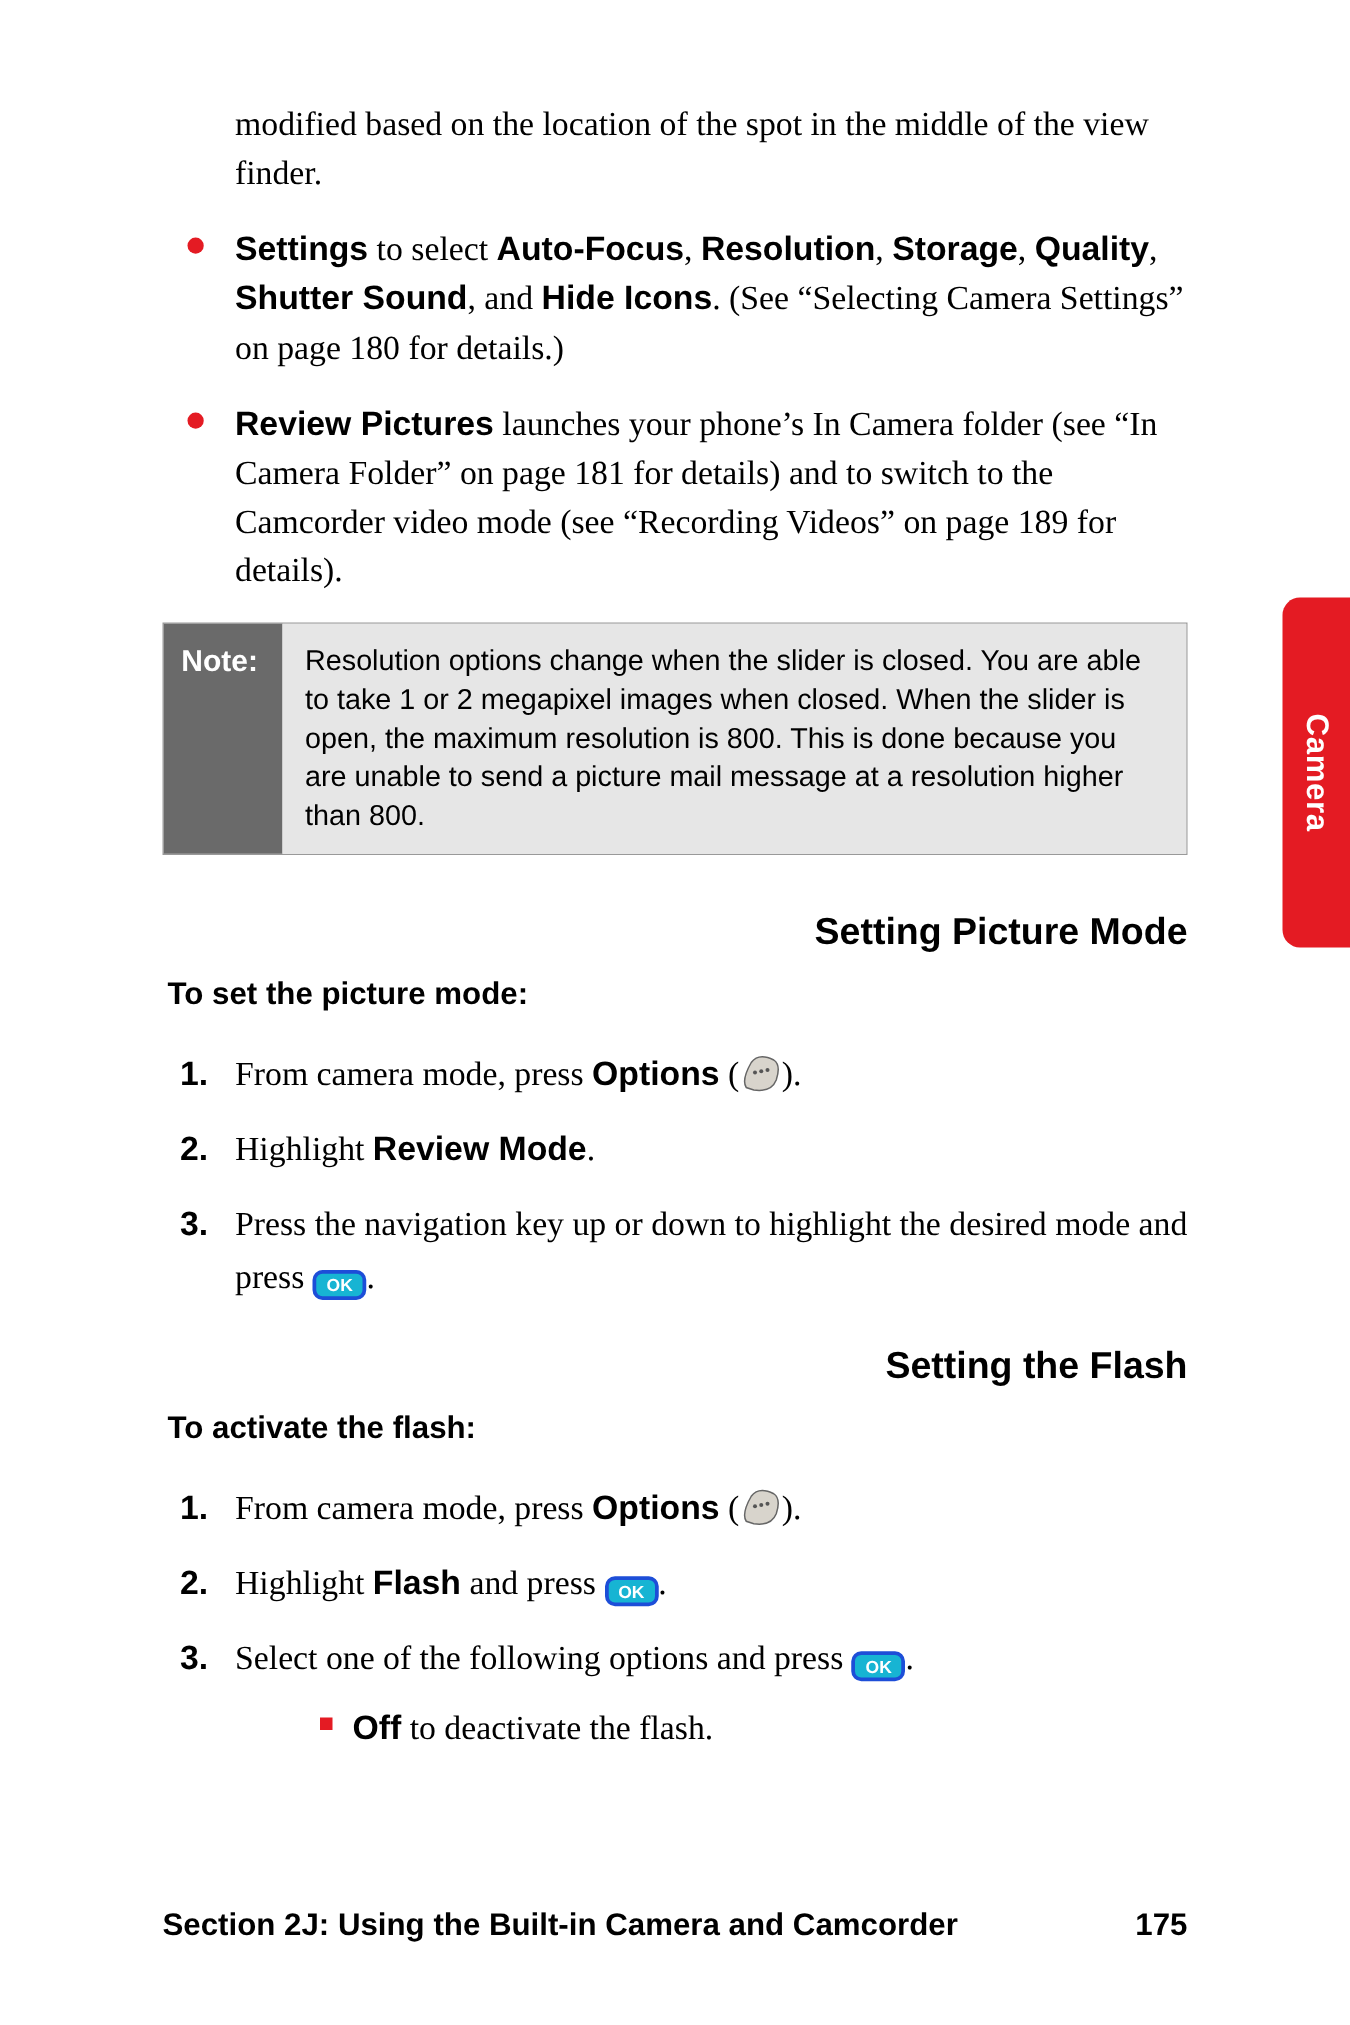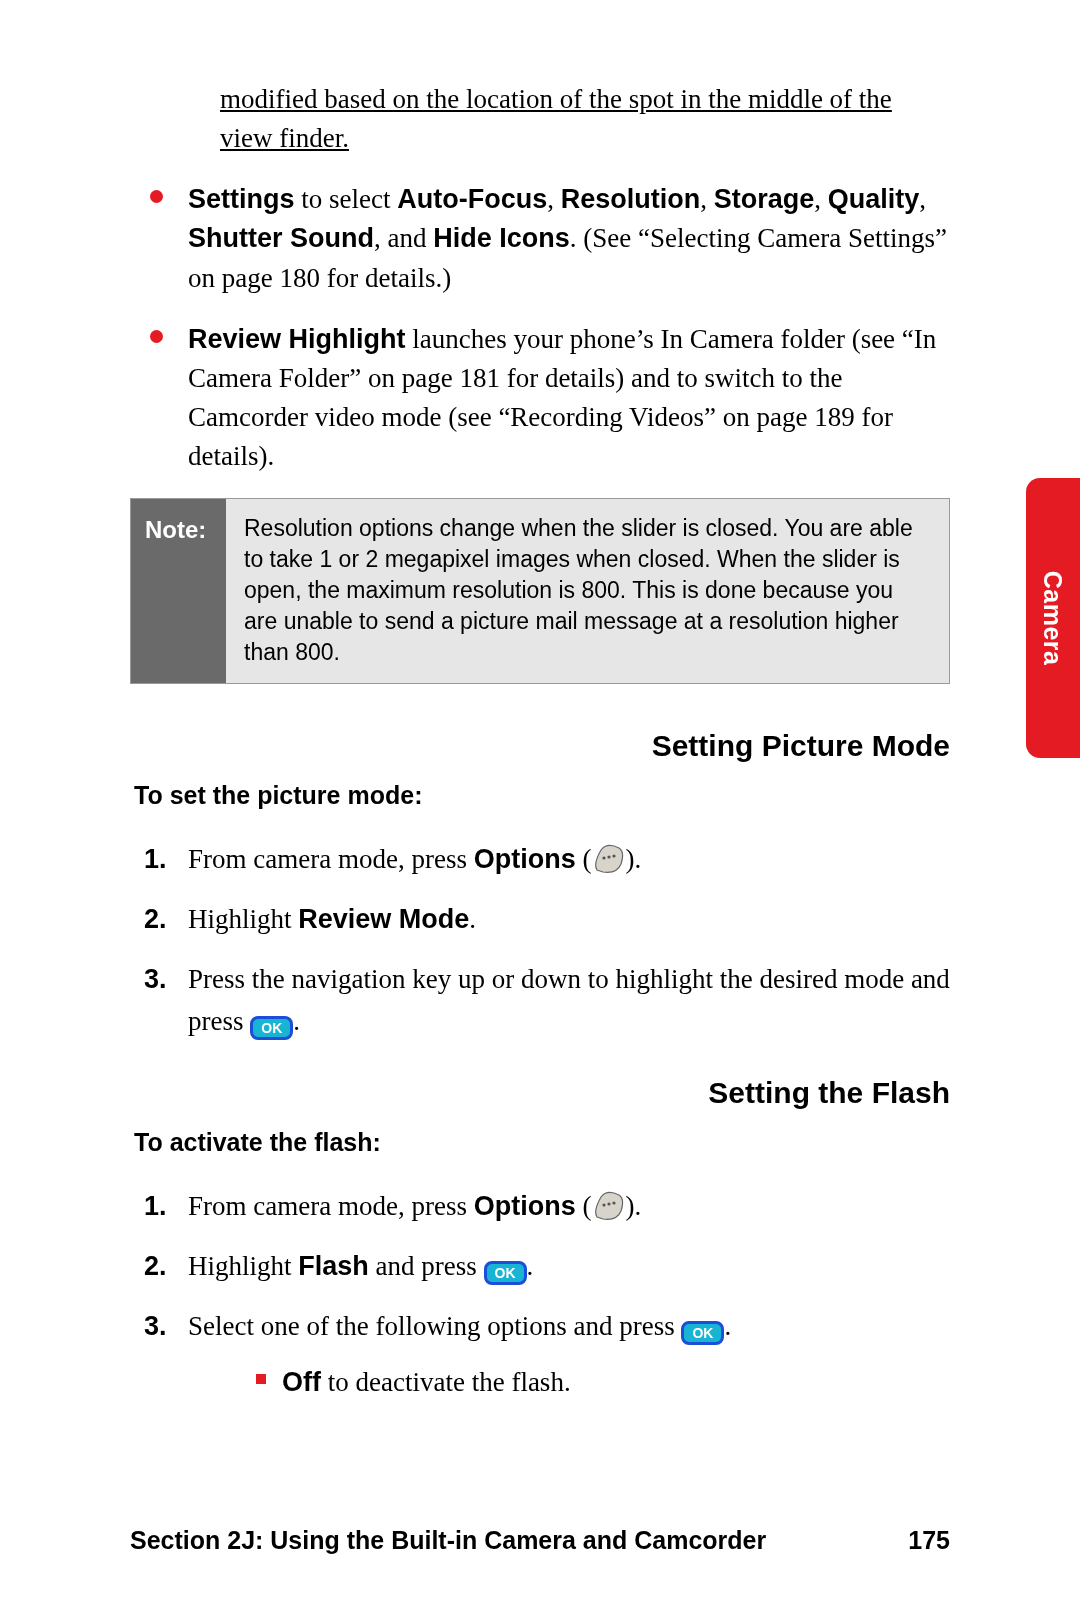--- a/index.html
+++ b/index.html
@@ -10,21 +10,21 @@
     font-family: Georgia, 'Times New Roman', serif;
     font-size: 27px;
     line-height: 1.45;
     color: #000;
     position: relative;
     padding: 80px 130px 60px 130px;
   }
   .sans { font-family: Arial, Helvetica, sans-serif; }
   .bold { font-weight: bold; }
   .content { width: 100%; }
-  .cont-para { margin-left: 90px; margin-bottom: 22px; text-decoration: underline; }
+  .cont-para { margin-left: 58px; margin-bottom: 22px; }
   .bullet-item { position: relative; padding-left: 58px; margin-left: 0; margin-bottom: 22px; }
   .bullet-item .dot {
     position: absolute; left: 20px; top: 10px;
     width: 13px; height: 13px; background: #e41b23; border-radius: 50%;
   }
   .note-box {
     display: flex; margin: 22px 0 40px 0; border: 1px solid #999;
   }
   .note-label {
     background: #6a6a6a; color: #fff; font-family: Arial, sans-serif;
@@ -100,21 +100,21 @@
 
   <p class="cont-para">modified based on the location of the spot in the middle of the view finder.</p>
 
   <div class="bullet-item">
     <span class="dot"></span>
     <span class="sans bold">Settings</span><span> to select </span><span class="sans bold">Auto-Focus</span>, <span class="sans bold">Resolution</span>, <span class="sans bold">Storage</span>, <span class="sans bold">Quality</span>, <span class="sans bold">Shutter Sound</span><span>, and </span><span class="sans bold">Hide Icons</span><span>. (See “Selecting Camera Settings” on page 180 for details.)</span>
   </div>
 
   <div class="bullet-item">
     <span class="dot"></span>
-    <span class="sans bold">Review Highlight</span><span> launches your phone’s In Camera folder (see “In Camera Folder” on page 181 for details) and to switch to the Camcorder video mode (see “Recording Videos” on page 189 for details).</span>
+    <span class="sans bold">Review Pictures</span><span> launches your phone’s In Camera folder (see “In Camera Folder” on page 181 for details) and to switch to the Camcorder video mode (see “Recording Videos” on page 189 for details).</span>
   </div>
 
   <div class="note-box">
     <div class="note-label">Note:</div>
     <div class="note-body">Resolution options change when the slider is closed. You are able to take 1 or 2 megapixel images when closed. When the slider is open, the maximum resolution is 800. This is done because you are unable to send a picture mail message at a resolution higher than 800.</div>
   </div>
 
   <div class="h-section">Setting Picture Mode</div>
   <div class="h-task">To set the picture mode:</div>
   <ol class="steps">

